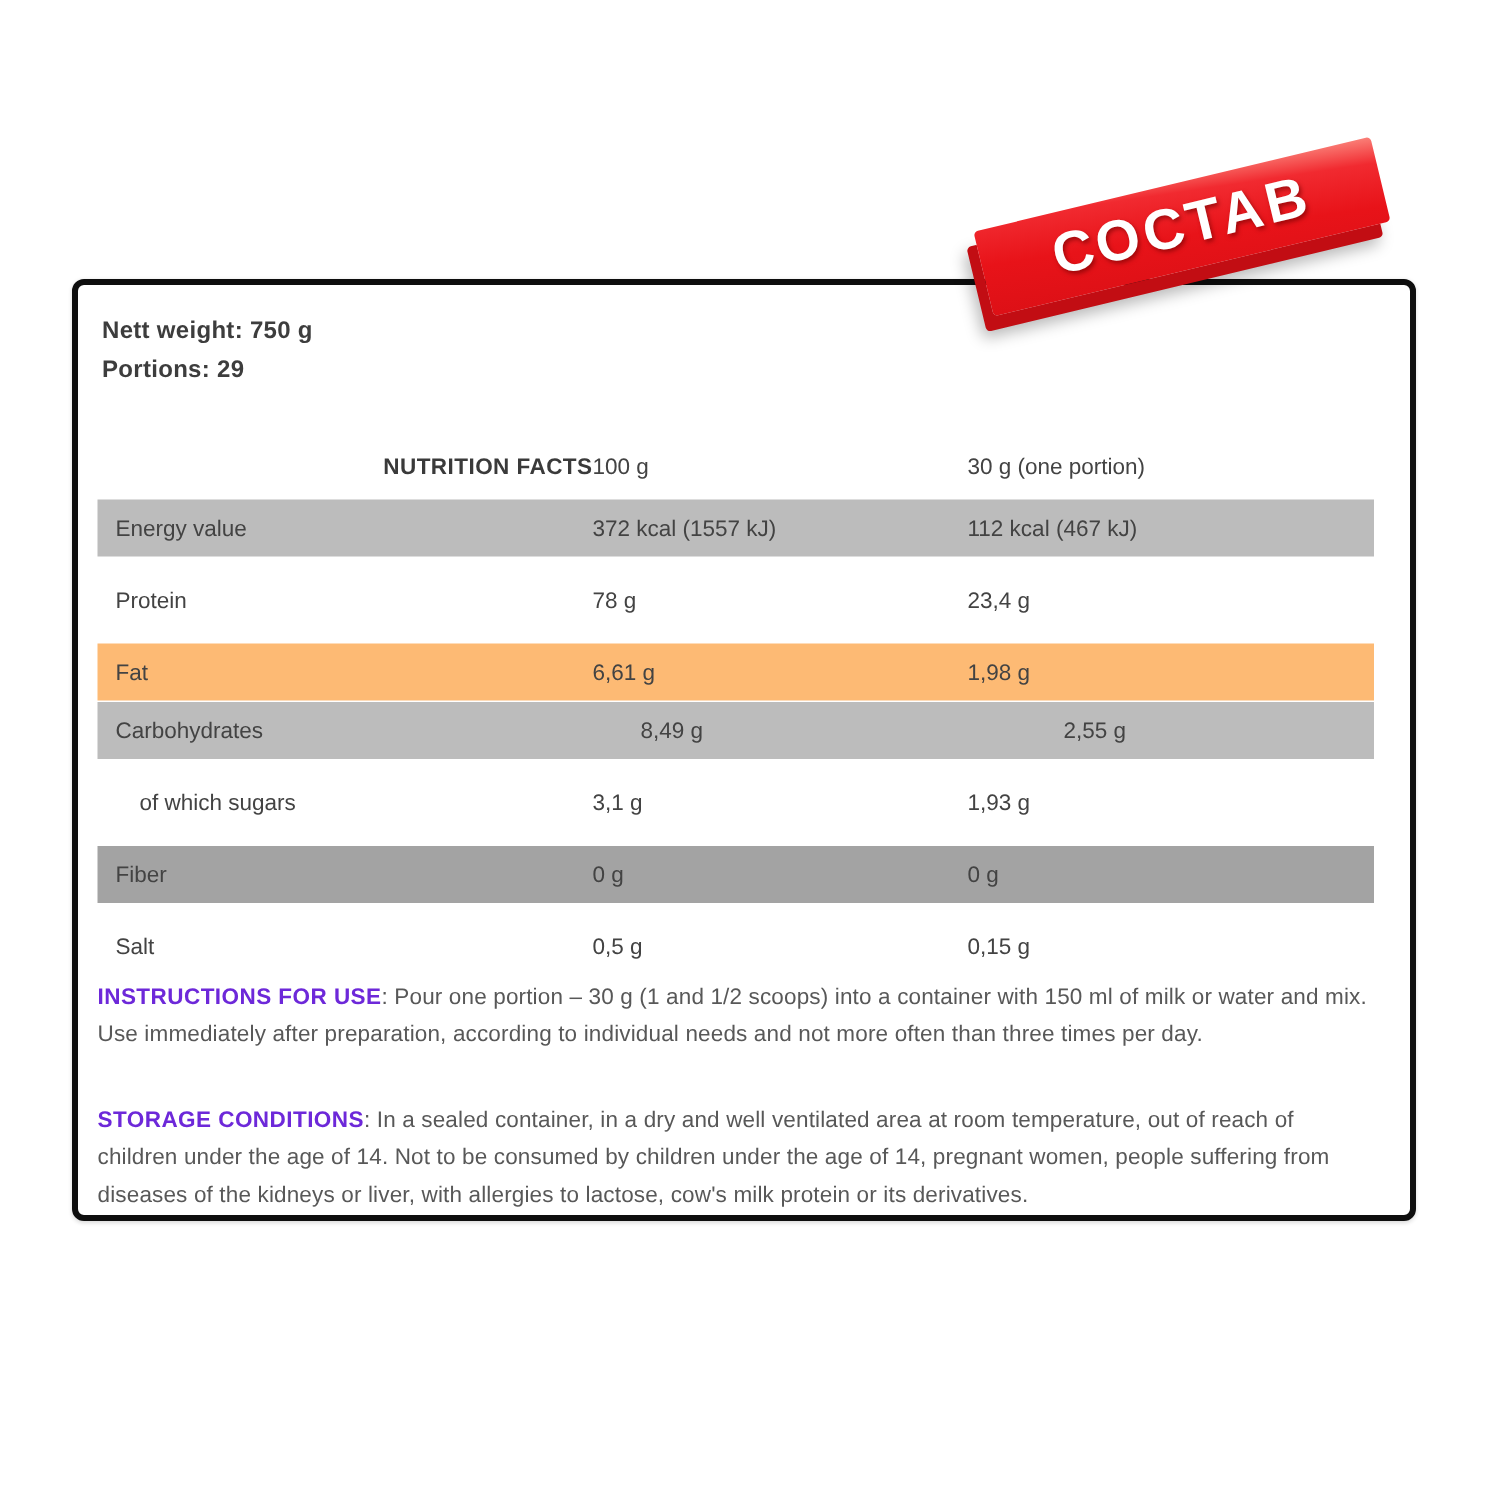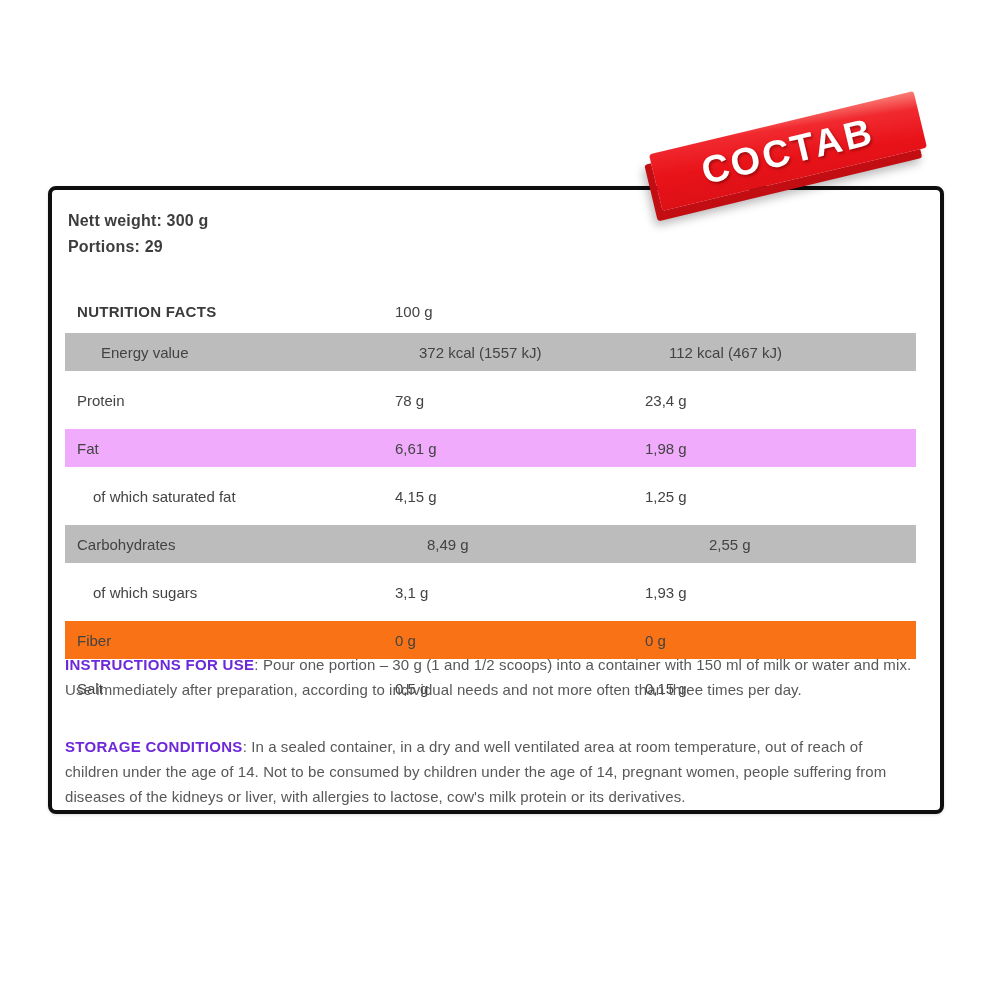--- a/index.html
+++ b/index.html
@@ -47,21 +47,21 @@
     height: 56px;
     font-size: 15px;
     color: #434343;
   }
   .nrow.header { height: 42px; }
   .nrow.shaded { background: #bcbcbc; height: 38px; margin: 1px 0; }
   .cell { display: block; }
   .cl { width: 330px; padding-left: 12px; box-sizing: border-box; }
   .c2 { width: 250px; }
   .c3 { flex: 1; }
-  .nrow.header .cl { font-weight: bold; color: #3a3a3a; letter-spacing: 0.3px; }
+  .nrow.header .cl { font-weight: bold; color: #3a3a3a; letter-spacing: 0.3px; text-align: right; }
   .nrow.indent .cl { padding-left: 28px; }
 
   
   .para {
     position: absolute;
     left: 13px;
     width: 851px;
     margin: 0;
     font-size: 15px;
     line-height: 25px;
@@ -101,67 +101,63 @@
 <div class="stage">
 
   <div class="banner">
     <span class="banner-text">СОСТАВ</span>
   </div>
 
   <div class="label-box">
     <div class="box-inner">
 
       <div class="weights">
-        <div>Nett weight: 300 g</div>
+        <div>Nett weight: 750 g</div>
         <div>Portions: 29</div>
       </div>
 
       <div class="ntable">
         <div class="nrow header">
           <span class="cell cl">NUTRITION FACTS</span>
           <span class="cell c2">100 g</span>
+          <span class="cell c3">30 g (one portion)</span>
         </div>
         <div id="rows-container">
-  <div class="nrow shaded" style="background: rgb(188, 188, 188); padding-left: 24px;">
+  <div class="nrow shaded" style="background: rgb(188, 188, 188);">
     <span class="cell cl">Energy value</span>
     <span class="cell c2">372 kcal (1557 kJ)</span>
     <span class="cell c3">112 kcal (467 kJ)</span>
   </div>
 
   <div class="nrow">
     <span class="cell cl">Protein</span>
     <span class="cell c2">78 g</span>
     <span class="cell c3">23,4 g</span>
   </div>
 
-  <div class="nrow shaded" style="background: #f0abfc;">
+  <div class="nrow shaded" style="background: #fdba74;">
     <span class="cell cl">Fat</span>
     <span class="cell c2">6,61 g</span>
     <span class="cell c3">1,98 g</span>
   </div>
 
-  <div class="nrow indent">
-    <span class="cell cl">of which saturated fat</span>
-    <span class="cell c2">4,15 g</span>
-    <span class="cell c3">1,25 g</span>
-  </div>
 
   <div class="nrow shaded" style="background: rgb(188, 188, 188); gap: 32px;">
     <span class="cell cl">Carbohydrates</span>
     <span class="cell c2">8,49 g</span>
     <span class="cell c3">2,55 g</span>
   </div>
 
   <div class="nrow indent">
     <span class="cell cl">of which sugars</span>
     <span class="cell c2">3,1 g</span>
     <span class="cell c3">1,93 g</span>
   </div>
 
-  <div class="nrow shaded" style="background: #f97316;">
+  <div class="nrow shaded" style="background: #a3a3a3;">
     <span class="cell cl">Fiber</span>
     <span class="cell c2">0 g</span>
     <span class="cell c3">0 g</span>
   </div>
 
   <div class="nrow">
     <span class="cell cl">Salt</span>
     <span class="cell c2">0,5 g</span>
     <span class="cell c3">0,15 g</span>
   </div>

